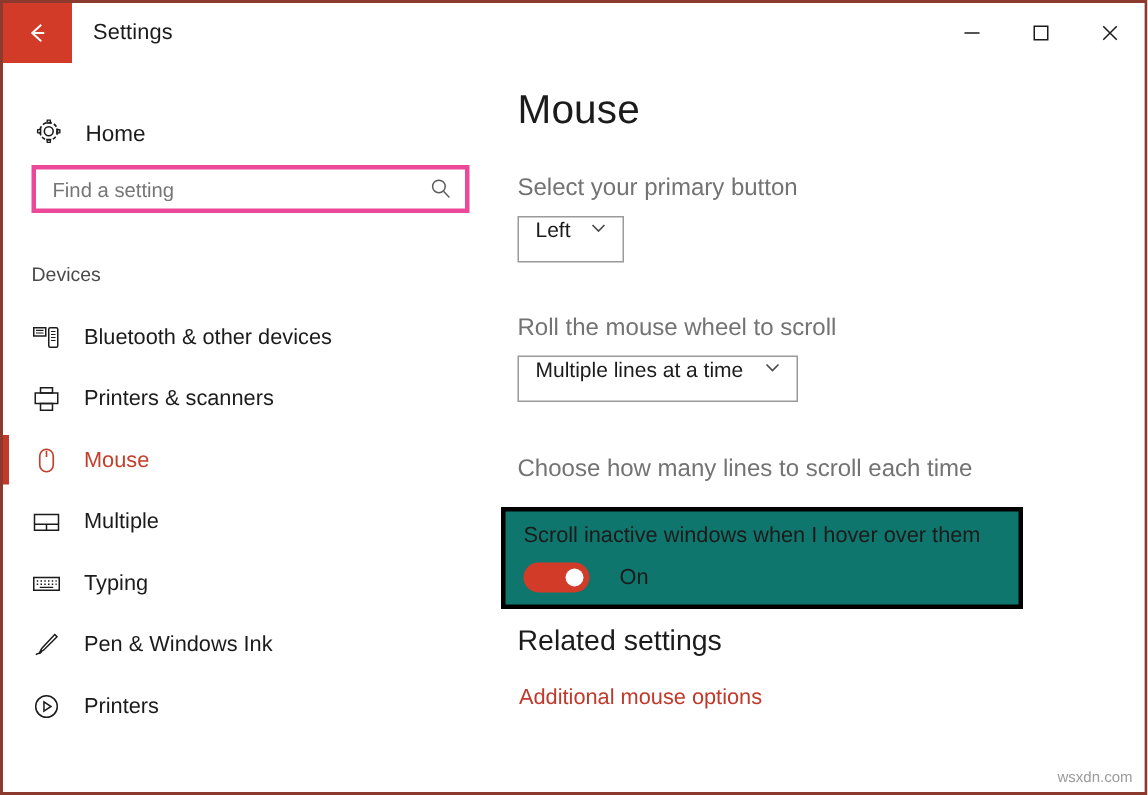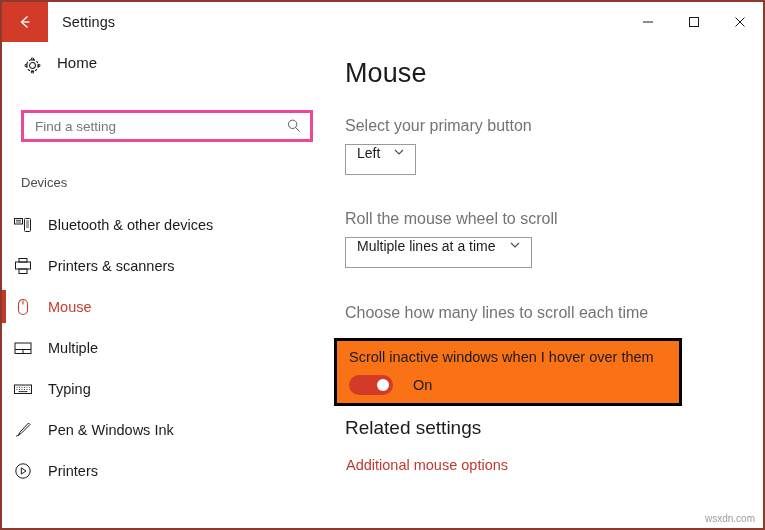--- a/index.html
+++ b/index.html
@@ -46,21 +46,21 @@
     cursor: pointer;
   }
 
   
   #sidebar {
     position: absolute; left: 0; top: 40px;
     width: 330px; height: 486px;
     background: #ffffff;
   }
   #home-row {
-    display: flex; align-items: flex-start;
+    display: flex; align-items: flex-end;
     height: 44px; margin-top: 12px;
     padding-left: 19px; cursor: pointer;
   }
   .ico {
     width: 22px; height: 22px; flex: none;
     display: flex; align-items: center; justify-content: center;
   }
   #home-label {
     font-size: 15px; color: #1b1b1b; margin-left: 14px;
   }
@@ -84,21 +84,21 @@
 
   #group-header {
     margin: 33px 0 0 19px;
     font-size: 13px; color: #4a4a4a;
   }
 
   #navlist { margin-top: 14px; }
   .nav-item {
     position: relative;
     display: flex; align-items: center;
-    height: 41px; padding-left: 10px;
+    height: 41px; padding-left: 18px;
     cursor: pointer;
   }
   .nav-item .nav-label {
     font-size: 14.5px; color: #1b1b1b; margin-left: 14px;
     white-space: nowrap;
   }
   .nav-item.selected .nav-label { color: #c43e2c; }
   .nav-item.selected .sel-bar {
     position: absolute; left: 0; top: 4px;
     width: 4px; height: 33px; background: #c0392b;
@@ -155,21 +155,21 @@
     position: absolute; left: 13px; top: 1px;
     width: 8px; height: 19px;
     background: #d23b28; border-radius: 4px;
   }
 
   
   #highlight-box {
     position: absolute; left: 332px; top: 336px;
     width: 348px; height: 68px;
     border: 3px solid #000000;
-    background: #f97316;
+    background: #0f766e;
     padding: 8px 0 0 12px;
   }
   #hover-label {
     font-size: 14.5px; color: #1b1b1b; white-space: nowrap;
   }
   #toggle-row {
     display: flex; align-items: center;
     margin-top: 10px;
   }
   #toggle {

